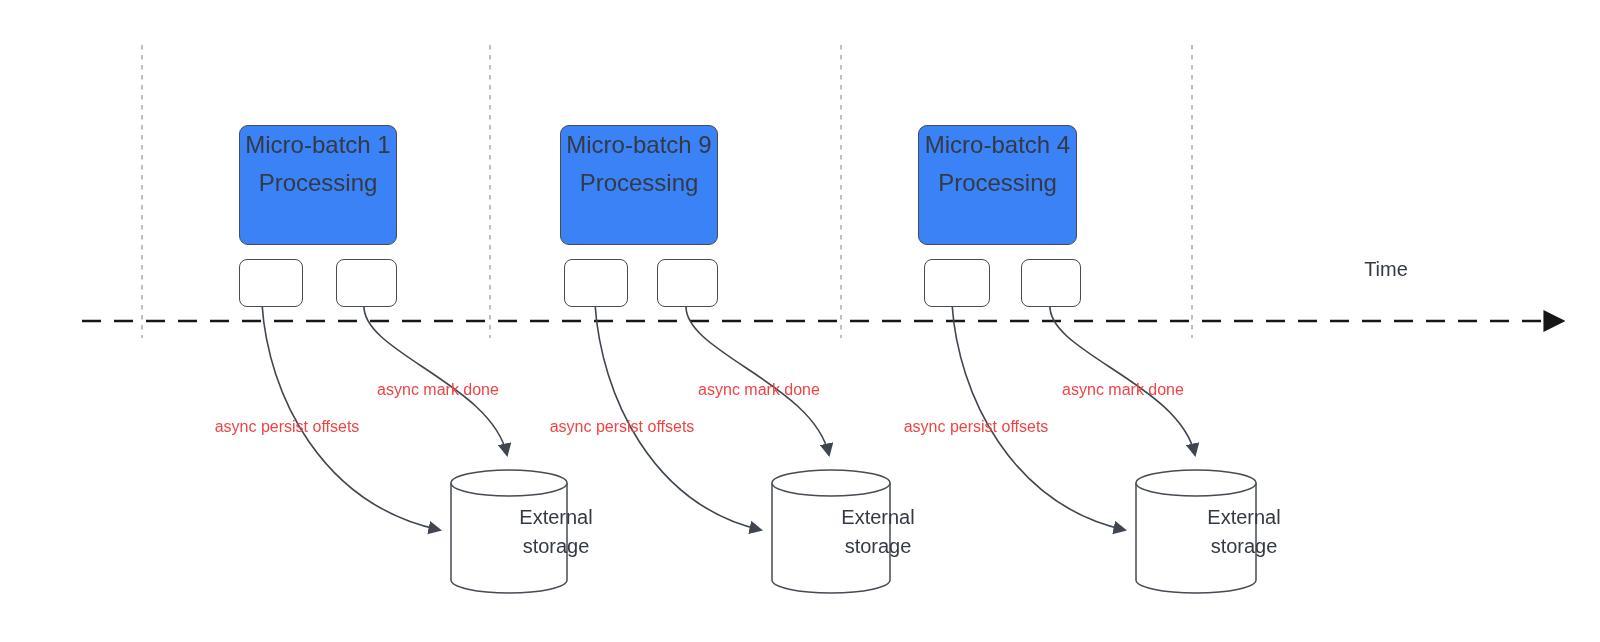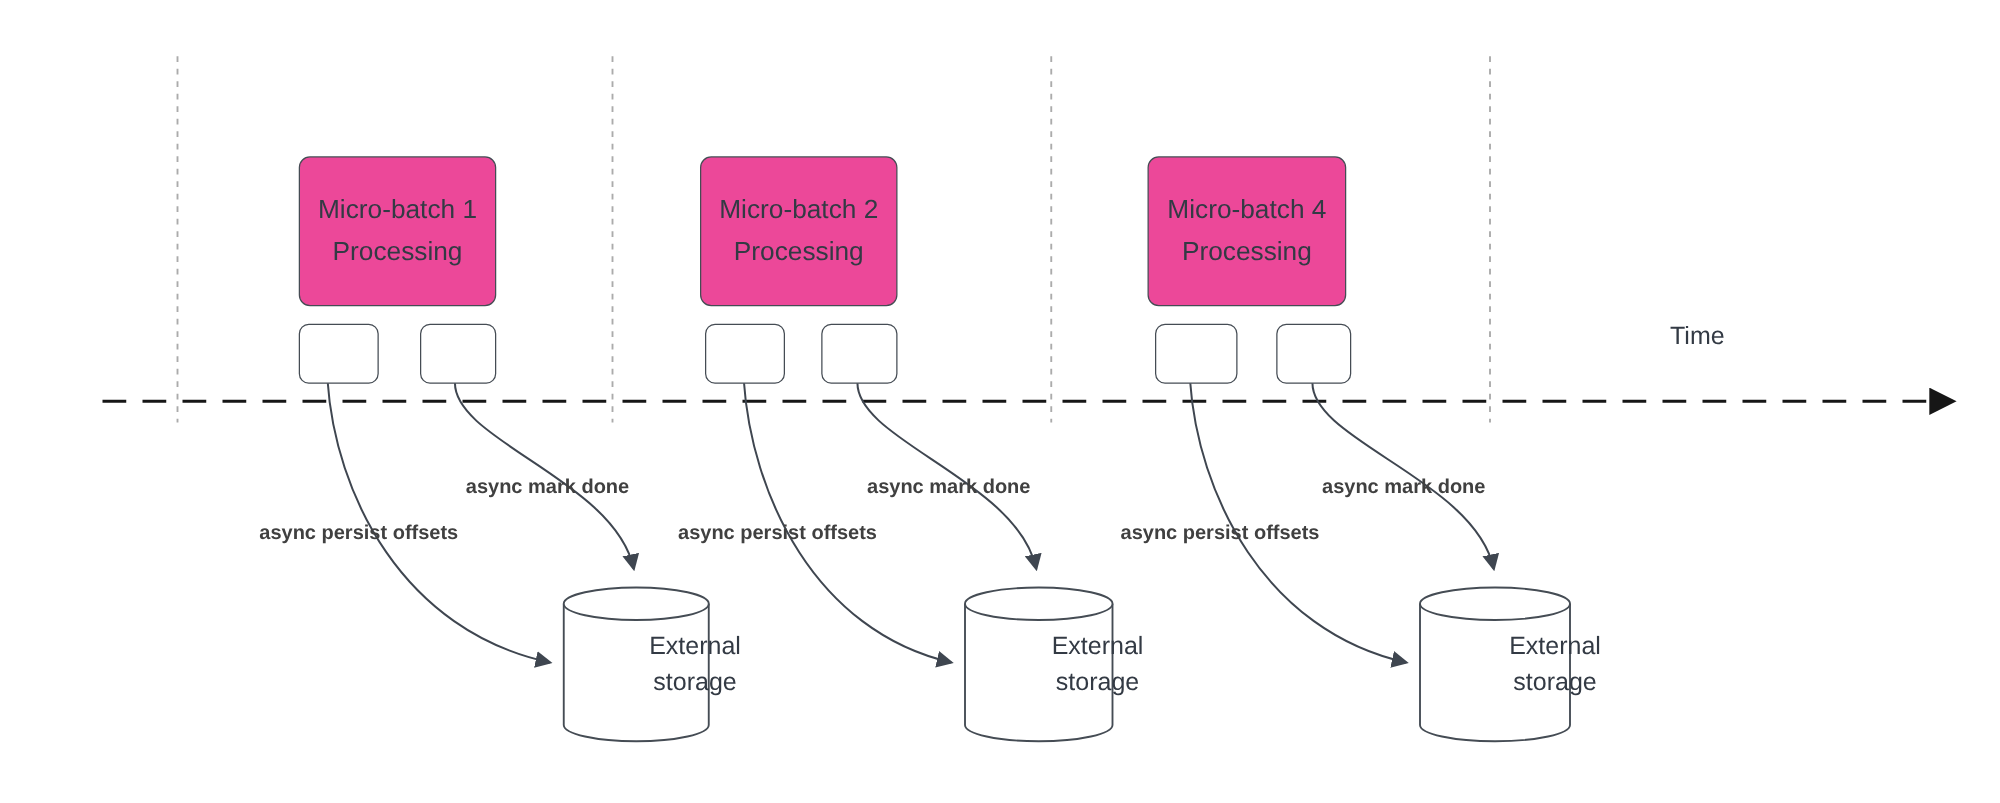--- a/index.html
+++ b/index.html
@@ -17,62 +17,62 @@
   }
   #diagram-svg {
     position: absolute;
     left: 0; top: 0;
     width: 1600px; height: 642px;
   }
   .batch-box {
     position: absolute;
     border: 1.4px solid #454c54;
     border-radius: 9px;
-    background: #ec4899;
+    background: #3b82f6;
     display: flex;
-    align-items: center;
+    align-items: flex-start;
     justify-content: center;
     text-align: center;
     color: #333a44;
-    font-size: 21px;
+    font-size: 24px;
     line-height: 1.6;
     white-space: pre-line;
   }
   .task-box {
     position: absolute;
     border: 1.4px solid #454c54;
     border-radius: 8px;
     background: #ffffff;
   }
   .arrow-label {
     position: absolute;
     font-size: 16px;
-    font-weight: 700;
-    color: #404040;
+    font-weight: 400;
+    color: #ef4444;
     text-align: center;
     white-space: nowrap;
   }
   .storage-label {
     position: absolute;
     display: flex;
     align-items: center;
     justify-content: center;
     text-align: center;
     color: #333a44;
     font-size: 20px;
     line-height: 1.45;
     white-space: pre-line;
     margin-left: 47px;
   }
   .time-label {
     position: absolute;
     left: 1336px;
     top: 258px;
     width: 100px;
-    text-align: left;
+    text-align: center;
     color: #333a44;
     font-size: 20px;
   }
 </style>
 </head>
 <body>
 
 <div id="canvas">
 
   <svg id="diagram-svg" viewBox="0 0 1600 642" xmlns="http://www.w3.org/2000/svg">
@@ -122,21 +122,21 @@
 Processing</span>
   </div>
   <div class="task-box" style="left:239px; top:259px; width:62px; height:46px;"></div>
   <div class="task-box" style="left:336px; top:259px; width:59px; height:46px;"></div>
   <div class="arrow-label" style="left:198px; top:418px; width:178px;">async persist offsets</div>
   <div class="arrow-label" style="left:367px; top:381px; width:142px;">async mark done</div>
   <div class="storage-label" style="left:451px; top:483px; width:116px; height:97px;">External
 storage</div>
 
   <div class="batch-box" style="left:560px; top:125px; width:156px; height:118px;">
-    <span>Micro-batch 2
+    <span>Micro-batch 9
 Processing</span>
   </div>
   <div class="task-box" style="left:564px; top:259px; width:62px; height:46px;"></div>
   <div class="task-box" style="left:657px; top:259px; width:59px; height:46px;"></div>
   <div class="arrow-label" style="left:533px; top:418px; width:178px;">async persist offsets</div>
   <div class="arrow-label" style="left:688px; top:381px; width:142px;">async mark done</div>
   <div class="storage-label" style="left:773px; top:483px; width:116px; height:97px;">External
 storage</div>
 
   <div class="batch-box" style="left:918px; top:125px; width:157px; height:118px;">

